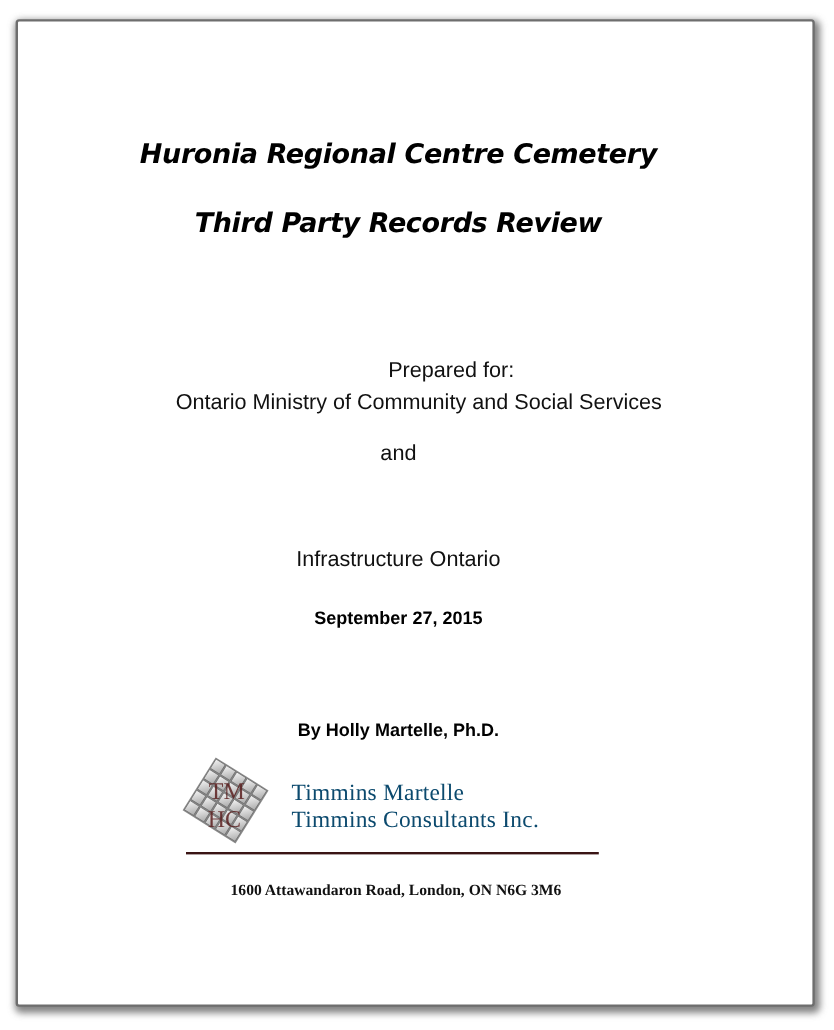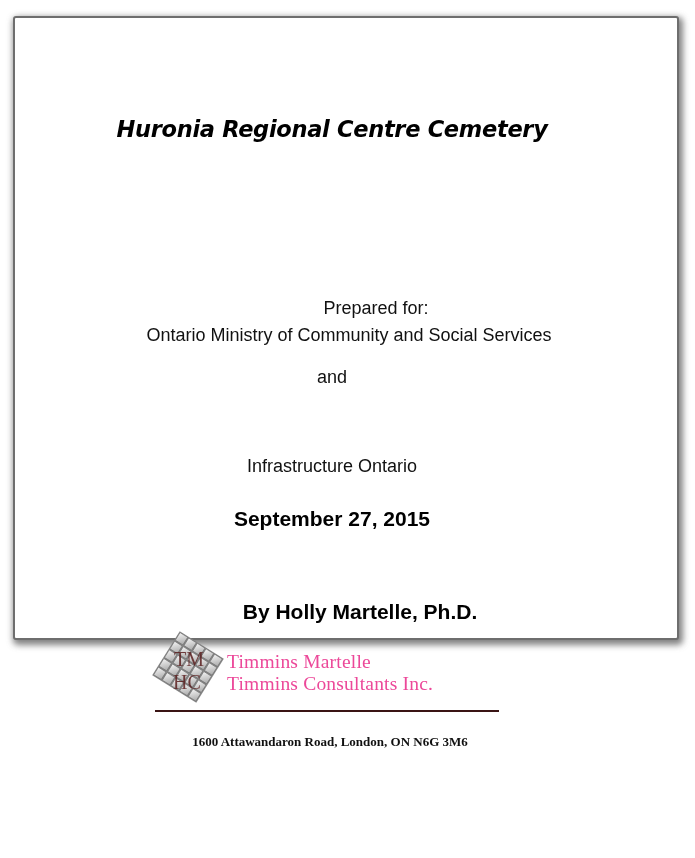--- a/index.html
+++ b/index.html
@@ -6,21 +6,21 @@
   body {
     width: 695px; height: 858px;
     background: #ffffff;
     position: relative;
     overflow: hidden;
     font-family: "Liberation Sans", sans-serif;
   }
   .page {
     position: absolute;
     left: 13px; top: 16px;
-    width: 666px; height: 624px;
+    width: 666px; height: 823px;
     background: #ffffff;
     border: 2px solid #6e6e6e;
     border-radius: 3px;
     box-shadow: 2px 3px 6px 2px rgba(90,90,90,0.75);
     box-sizing: border-box;
   }
   .title {
     position: absolute;
     left: 0; width: 666px;
     text-align: center;
@@ -44,36 +44,36 @@
   .l1 { top: 280px; padding-left: 44px; }
   .l2 { top: 307px; margin-left: 17px; }
   .l3 { top: 349px; }
   .l4 { top: 390px; margin-top: 48px; }
   .bold {
     position: absolute;
     width: 666px; left: -16px;
     text-align: center;
     font-family: "Liberation Sans", sans-serif;
     font-weight: bold;
-    font-size: 21px;
+    font-size: 15px;
     color: #000;
   }
   .date { top: 489px; }
-  .author { top: 582px; padding-left: 28px; }
+  .author { top: 582px; }
   .logo {
     position: absolute;
     left: 135px; top: 611px;
     width: 76px; height: 76px;
   }
   .firm {
     position: absolute;
-    left: 212px;
+    left: 228px;
     font-family: "Liberation Serif", serif;
     font-size: 19.5px;
-    color: #ec4899;
+    color: #0c4a6e;
     letter-spacing: 0.2px;
   }
   .firm1 { top: 633px; }
   .firm2 { top: 655px; }
   .rule {
     position: absolute;
     left: 140px; top: 692px;
     width: 344px; height: 2px;
     background: #3a1414;
   }
@@ -87,20 +87,21 @@
     font-size: 13px;
     color: #111;
   }
 </style>
 </head>
 <body>
 
 <div class="page">
 
   <div class="title t1">Huronia Regional Centre Cemetery</div>
+  <div class="title t2">Third Party Records Review</div>
 
   <div class="line l1">Prepared for:</div>
   <div class="line l2">Ontario Ministry of Community and Social Services</div>
   <div class="line l3">and</div>
   <div class="line l4">Infrastructure Ontario</div>
 
   <div class="bold date">September 27, 2015</div>
   <div class="bold author">By Holly Martelle, Ph.D.</div>
 
   <div class="logo">

